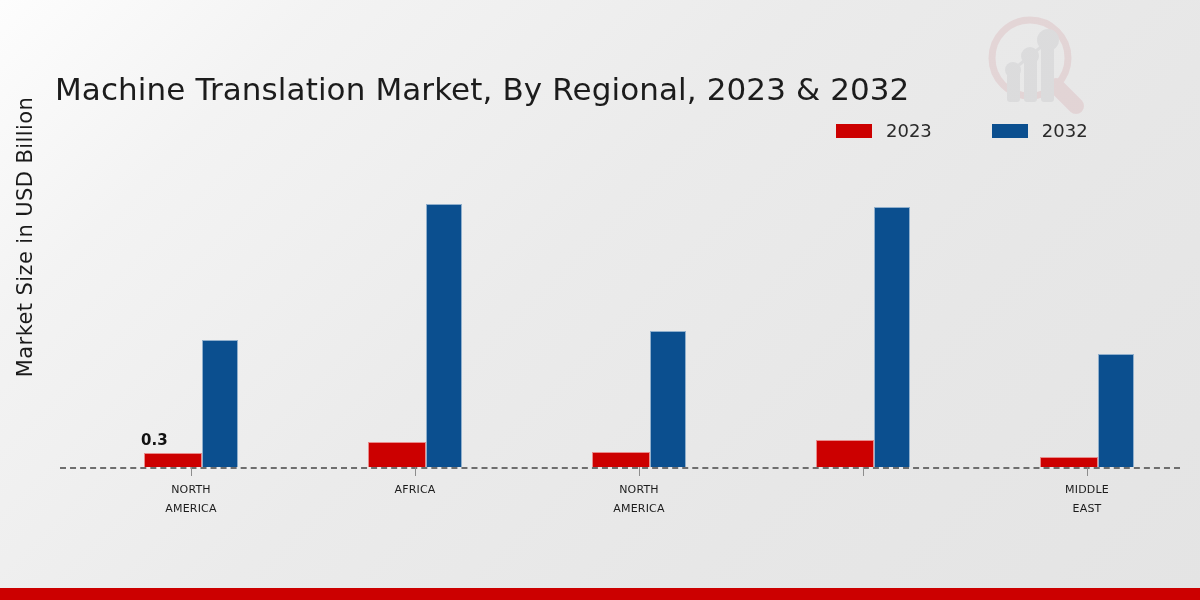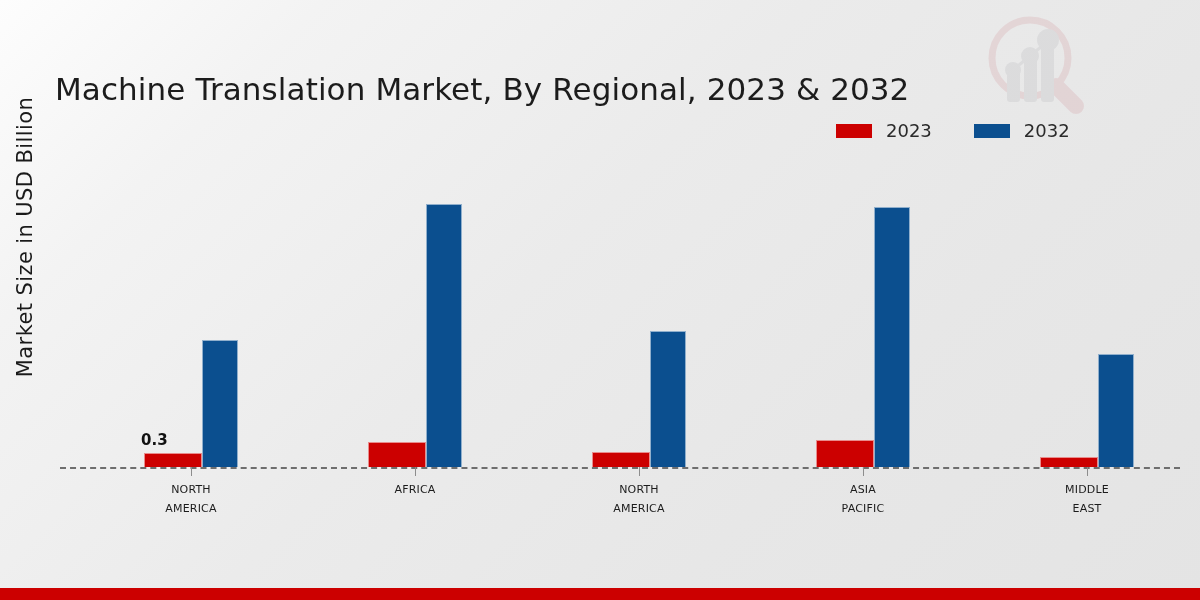--- a/index.html
+++ b/index.html
@@ -30,21 +30,21 @@
   
   #chart-title{
     position:absolute; left:55px; top:32px;
     font-size:31px; font-weight:400; color:#1c1c1c;
     letter-spacing:.1px; white-space:nowrap;margin-top:39px;
   }
 
   
   #legend{
     position:absolute; left:836px; top:120px;
-    display:flex; align-items:center; gap:42px;
+    display:flex; align-items:center; gap:60px;
   }
   .legend-item{ display:flex; align-items:center; gap:14px; }
   .legend-swatch{ width:36px; height:14px; display:block; }
   .legend-label{ font-size:18px; color:#2a2a2a; }
 
   
   #y-axis-title{
     position:absolute;
     left:-140px; top:225px;
     width:330px;
@@ -174,24 +174,20 @@
             <div>NORTH</div>
             <div>AMERICA</div>
           </div>
         </div>
         <div class="bar-group" style="left: 710px;">
           <div class="bars">
             <div class="bar series-0" style="background: rgb(204, 0, 0); height: 27.1714px;"></div>
             <div class="bar series-1" style="background: rgb(11, 79, 143); height: 260.393px;"></div>
           </div>
           <div class="tick"></div>
-          <div class="cat-label">
-            <div>ASIA</div>
-            <div>PACIFIC</div>
-          </div>
         </div>
         <div class="bar-group" style="left: 934px;">
           <div class="bars">
             <div class="bar series-0" style="background: rgb(204, 0, 0); height: 10.4157px;"></div>
             <div class="bar series-1" style="background: rgb(11, 79, 143); height: 113.214px;"></div>
           </div>
           <div class="tick"></div>
           <div class="cat-label">
             <div>MIDDLE</div>
             <div>EAST</div>

